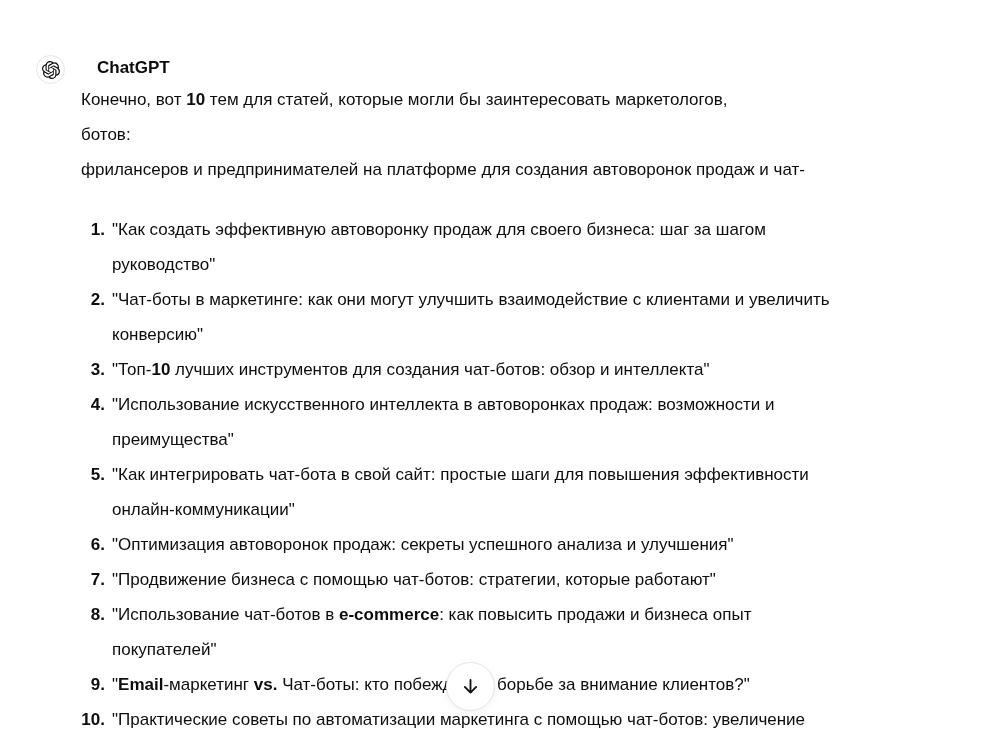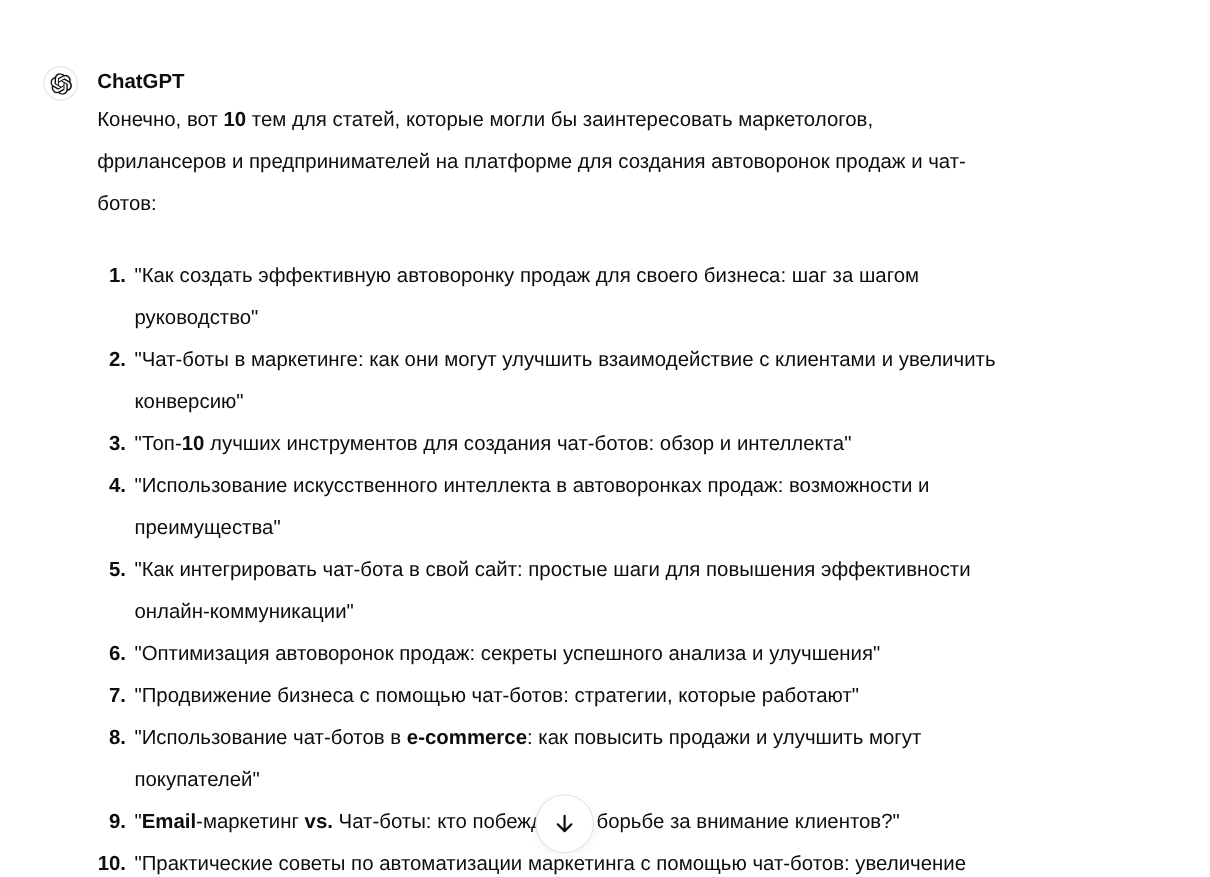--- a/index.html
+++ b/index.html
@@ -11,21 +11,21 @@
   }
   .message-row { position: absolute; left: 36px; top: 55px; width: 935px; display: flex; align-items: flex-start; }
   .avatar {
     width: 27px; height: 27px; border-radius: 50%;
     border: 1px solid #e6e6e6; background: #fff;
     display: flex; align-items: center; justify-content: center;
     flex: 0 0 auto;
   }
   .avatar svg { width: 18px; height: 18px; display: block; }
   .content { margin-left: 16px; flex: 1; min-width: 0; }
-  .author { font-size: 17px; font-weight: 700; line-height: 26px; }
+  .author { font-size: 17px; font-weight: 700; line-height: 26px; margin-left: 16px; }
   .intro { font-size: 17px; line-height: 35px; margin-top: 1px; }
   .topics { margin-top: 25px; font-size: 17px; line-height: 35px; }
   .tline { white-space: nowrap; }
   .li { display: flex; align-items: flex-start; }
   .num { flex: 0 0 auto; min-width: 24px; text-align: right; margin-right: 7px; font-weight: 700; }
   .licontent { min-width: 0; }
   .b { font-weight: 700; }
   .scroll-btn {
     position: absolute; left: 446px; top: 662px;
     width: 47px; height: 47px; border-radius: 50%;
@@ -44,22 +44,22 @@
     <span>
       <svg viewBox="0 0 24 24" fill="#0d0d0d" xmlns="http://www.w3.org/2000/svg">
         <path d="M22.2819 9.8211a5.9847 5.9847 0 0 0-.5157-4.9108 6.0462 6.0462 0 0 0-6.5098-2.9A6.0651 6.0651 0 0 0 4.9807 4.1818a5.9847 5.9847 0 0 0-3.9977 2.9 6.0462 6.0462 0 0 0 .7427 7.0966 5.98 5.98 0 0 0 .511 4.9107 6.051 6.051 0 0 0 6.5146 2.9001A5.9847 5.9847 0 0 0 13.2599 24a6.0557 6.0557 0 0 0 5.7718-4.2058 5.9894 5.9894 0 0 0 3.9977-2.9001 6.0557 6.0557 0 0 0-.7475-7.073zm-9.022 12.6081a4.4755 4.4755 0 0 1-2.8764-1.0408l.1419-.0804 4.7783-2.7582a.7948.7948 0 0 0 .3927-.6813v-6.7369l2.02 1.1686a.071.071 0 0 1 .038.052v5.5826a4.504 4.504 0 0 1-4.4945 4.4944zm-9.6607-4.1254a4.4708 4.4708 0 0 1-.5346-3.0137l.142.0852 4.783 2.7582a.7712.7712 0 0 0 .7806 0l5.8428-3.3685v2.3324a.0804.0804 0 0 1-.0332.0615L9.74 19.9502a4.4992 4.4992 0 0 1-6.1408-1.6464zM2.3408 7.8956a4.485 4.485 0 0 1 2.3655-1.9728V11.6a.7664.7664 0 0 0 .3879.6765l5.8144 3.3543-2.0201 1.1685a.0757.0757 0 0 1-.071 0l-4.8303-2.7865A4.504 4.504 0 0 1 2.3408 7.8956zm16.5963 3.8558L13.1038 8.364 15.1192 7.2a.0757.0757 0 0 1 .071 0l4.8303 2.7913a4.4944 4.4944 0 0 1-.6765 8.1042v-5.6772a.79.79 0 0 0-.407-.667zm2.0107-3.0231l-.142-.0852-4.7735-2.7818a.7759.7759 0 0 0-.7854 0L9.409 9.2297V6.8974a.0662.0662 0 0 1 .0284-.0615l4.8303-2.7866a4.4992 4.4992 0 0 1 6.6802 4.66zM8.3065 12.863l-2.02-1.1638a.0804.0804 0 0 1-.038-.0567V6.0742a4.4992 4.4992 0 0 1 7.3757-3.4537l-.142.0805L8.704 5.459a.7948.7948 0 0 0-.3927.6813zm1.0976-2.3654l2.602-1.4998 2.6069 1.4998v2.9994l-2.5974 1.4997-2.6067-1.4997z"></path>
       </svg>
     </span>
   </div>
   <div class="content">
     <div class="author">ChatGPT</div>
     <div class="intro">
         <div class="tline"><span>Конечно, вот </span><span class="b">10</span><span> тем для статей, которые могли бы заинтересовать маркетологов,</span></div>
+        <div class="tline"><span>ботов:</span></div>
         <div class="tline"><span>фрилансеров и предпринимателей на платформе для создания автоворонок продаж и чат-</span></div>
-        <div class="tline"><span>ботов:</span></div>
       </div>
     <div class="topics">
         <div class="li">
           <span class="num">1.</span>
           <div class="licontent">
             <div class="tline"><span>"Как создать эффективную автоворонку продаж для своего бизнеса: шаг за шагом</span></div>
             <div class="tline"><span>руководство"</span></div>
           </div>
         </div>
         <div class="li">
@@ -97,21 +97,21 @@
         </div>
         <div class="li">
           <span class="num">7.</span>
           <div class="licontent">
             <div class="tline"><span>"Продвижение бизнеса с помощью чат-ботов: стратегии, которые работают"</span></div>
           </div>
         </div>
         <div class="li">
           <span class="num">8.</span>
           <div class="licontent">
-            <div class="tline"><span>"Использование чат-ботов в </span><span class="b">e-commerce</span><span>: как повысить продажи и улучшить могут</span></div>
+            <div class="tline"><span>"Использование чат-ботов в </span><span class="b">e-commerce</span><span>: как повысить продажи и бизнеса опыт</span></div>
             <div class="tline"><span>покупателей"</span></div>
           </div>
         </div>
         <div class="li">
           <span class="num">9.</span>
           <div class="licontent">
             <div class="tline"><span>"</span><span class="b">Email</span><span>-маркетинг </span><span class="b">vs.</span><span> Чат-боты: кто побеждает в борьбе за внимание клиентов?"</span></div>
           </div>
         </div>
         <div class="li">

